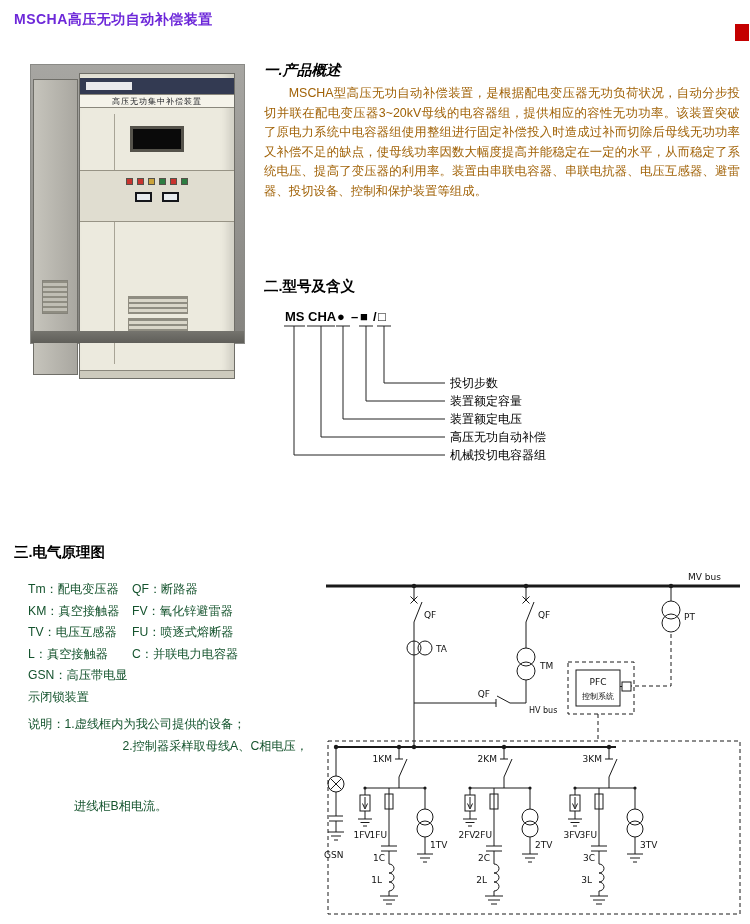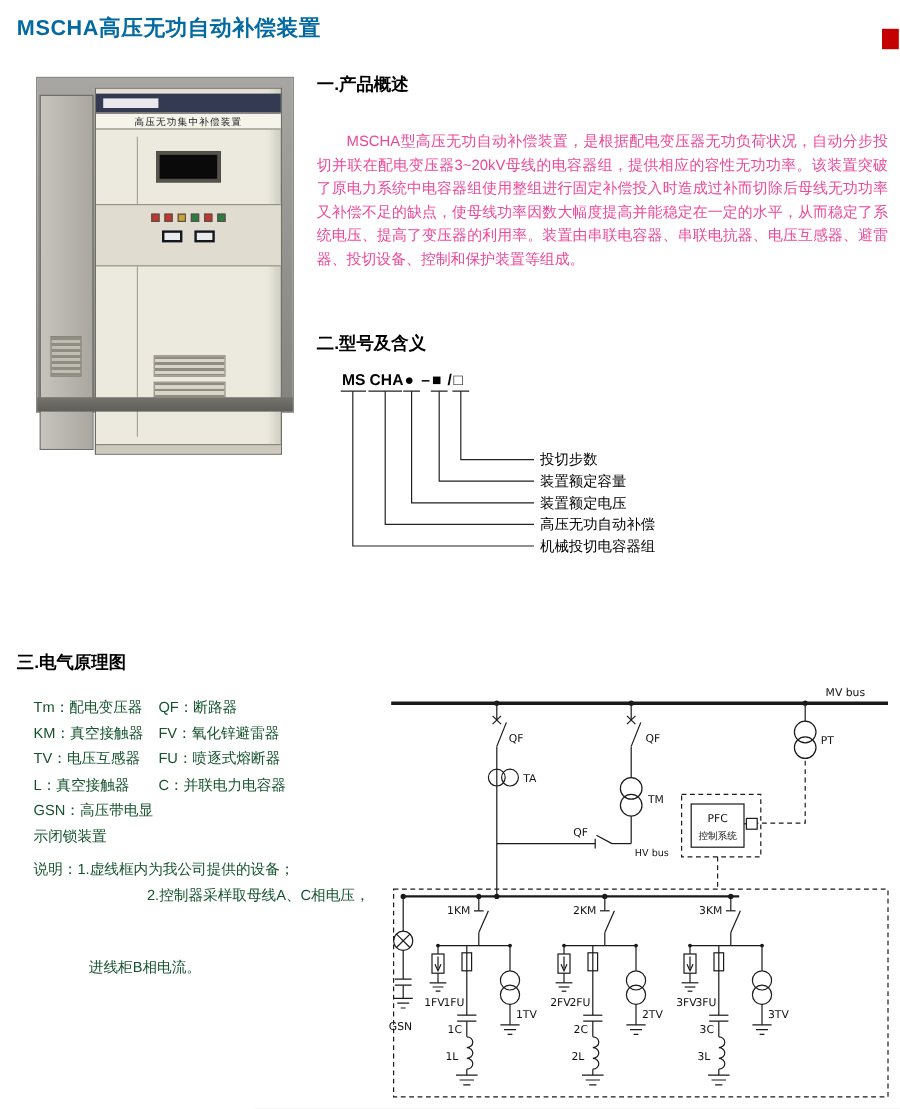--- a/index.html
+++ b/index.html
@@ -5,34 +5,34 @@
   * { margin:0; padding:0; box-sizing:border-box; }
   html,body { background:#e8e8e8; }
   #page {
     position:relative; width:750px; height:924px; margin:0 auto;
     background:#fff; overflow:hidden;
     font-family:"Liberation Sans","DejaVu Sans",sans-serif; color:#111;
   }
   .abs { position:absolute; }
 
   
-  .page-title { left:14px; top:11px; font-size:18px; font-weight:700; letter-spacing:.5px; color:#0369a1; }
+  .page-title { left:14px; top:11px; font-size:14px; font-weight:700; letter-spacing:.5px; color:#6d28d9; }
   .corner-mark { left:735px; top:24px; width:14px; height:17px; background:#c40000; }
 
   
   .sec-h { font-size:14.5px; font-weight:700; color:#000; }
-  .h-overview { left:264px; top:61px; }
+  .h-overview { left:264px; top:61px;font-style:italic; }
   .h-model { left:264px; top:277px; }
   .h-schem { left:14px; top:543px; }
 
   
   .overview-body {
     left:264px; top:84px; width:476px;
     font-size:12.4px; line-height:19.6px; text-align:justify;
-    text-indent:2em; color:#ec4899;margin-top:25px;
+    text-indent:2em; color:#a16207;
   }
 
   
   .photo { left:30px; top:64px; width:215px; height:280px;
     background:linear-gradient(180deg,#a7a6a2 0%,#93928e 55%,#84837f 100%);
     border:1px solid #8a8a86; }
   .cab-left { position:absolute; left:2px; top:14px; width:45px; height:296px;
     background:linear-gradient(90deg,#c6c4bc,#a9a7a0); border:1px solid #6f6e68; }
   .cab-left-vent { position:absolute; left:8px; top:200px; width:26px; height:34px;
     background:repeating-linear-gradient(180deg,#8f8d82 0 2px,#c0beb4 2px 5px); border:1px solid #85837a; }

